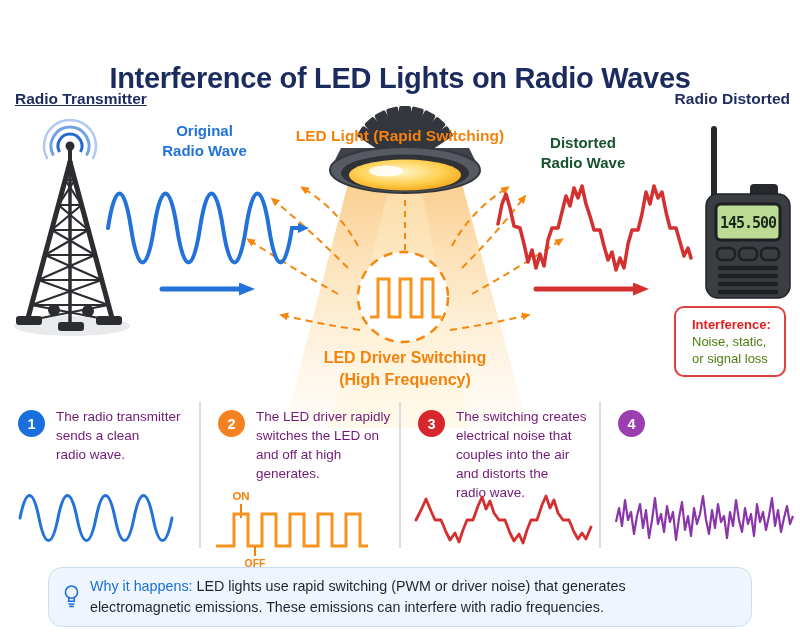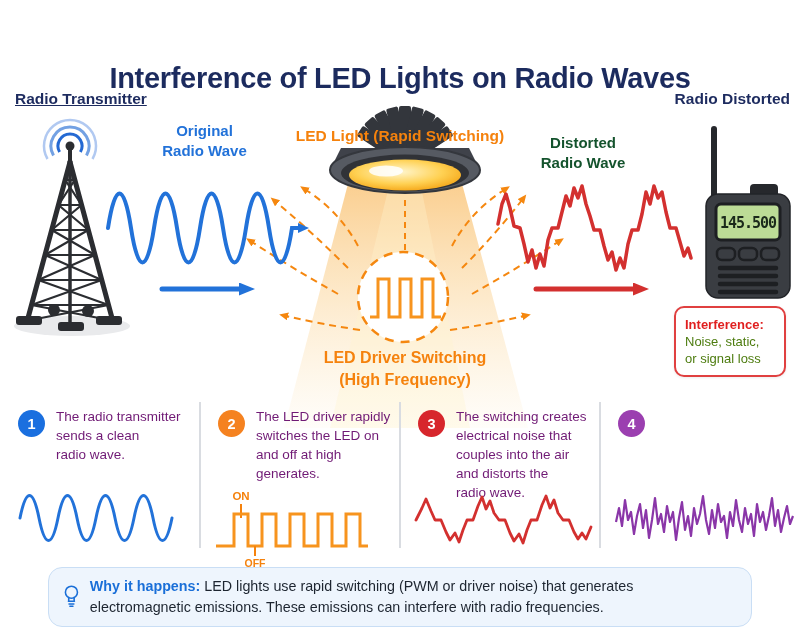--- a/index.html
+++ b/index.html
@@ -11,38 +11,38 @@
   .hdr{top:90px;font-size:15.5px;font-weight:700;color:#1d2b5f;}
   .hdr-led{left:245px;width:310px;text-align:center;color:#f5820d;margin-top:37px;}
   .hdr-tx{left:15px;text-decoration:underline;}
   .hdr-rx{left:640px;width:150px;text-align:right;}
   .wave-label{font-size:15px;font-weight:700;line-height:1.32;text-align:center;white-space:pre-line;}
   .lbl-orig{left:142px;top:121px;width:125px;color:#2272d9;}
   .lbl-dist{left:518px;top:121px;width:130px;color:#14532d;margin-top:12px;}
   .lbl-driver{left:295px;top:347px;width:220px;color:#f5820d;font-size:16px;font-weight:700;
               line-height:1.35;text-align:center;white-space:pre-line;}
   .interf-box{left:674px;top:306px;width:112px;box-sizing:border-box;background:#ffffff;
-              border:2px solid #e04040;border-radius:10px;padding:8px 9px;font-size:13px;
+              border:2px solid #e04040;border-radius:10px;padding:8px 16px;font-size:13px;
               line-height:1.32;box-shadow:0 1px 3px rgba(0,0,0,.08);}
   .interf-title{color:#e01f1f;font-weight:700;}
   .interf-text{color:#4d7c0f;white-space:pre-line;}
   .steps{left:0;top:402px;width:800px;height:150px;}
   .step-col{position:absolute;top:0;width:186px;height:150px;}
   .divider{position:absolute;top:0;width:1.5px;height:146px;background:#d9dce1;}
   .step-circle{position:absolute;left:6px;top:8px;width:27px;height:27px;border-radius:50%;
                color:#fff;font-size:14.5px;font-weight:700;display:flex;align-items:center;
                justify-content:center;}
   .step-text{position:absolute;left:44px;top:6px;width:142px;font-size:13.5px;line-height:1.4;
              color:#701a75;white-space:pre-line;}
   .step-wave{position:absolute;left:0;}
   .footer{left:48px;top:567px;width:704px;height:60px;box-sizing:border-box;background:#eef5fd;
           border:1.5px solid #c9def5;border-radius:14px;display:flex;align-items:center;
           gap:10px;padding:0 22px 0 14px;}
   .footer-text{font-size:14.3px;line-height:1.5;color:#1d2530;}
-  .footer-prefix{font-weight:700;color:#1a6fd8;}
+  .footer-prefix{font-weight:400;color:#1a6fd8;}
   svg{display:block;}
 </style>
 </head>
 <body>
 
 <div class="stage">
 
   <svg class="abs" style="left:0;top:0;" width="800" height="640" viewBox="0 0 800 640">
     <defs>
       <linearGradient id="coneGrad" x1="0" y1="180" x2="0" y2="428" gradientUnits="userSpaceOnUse">

